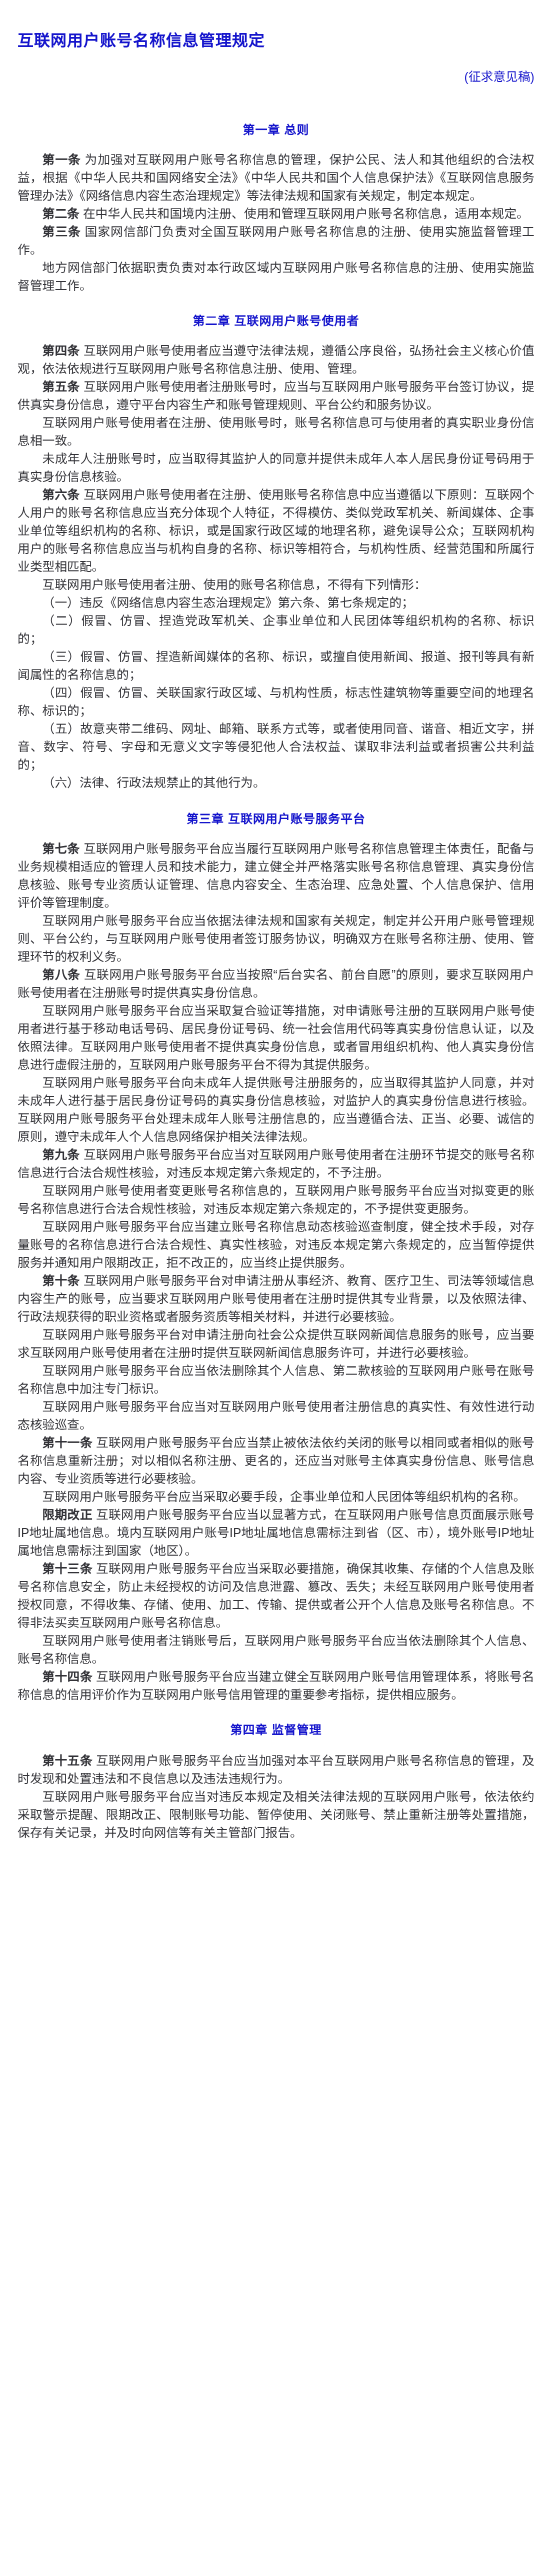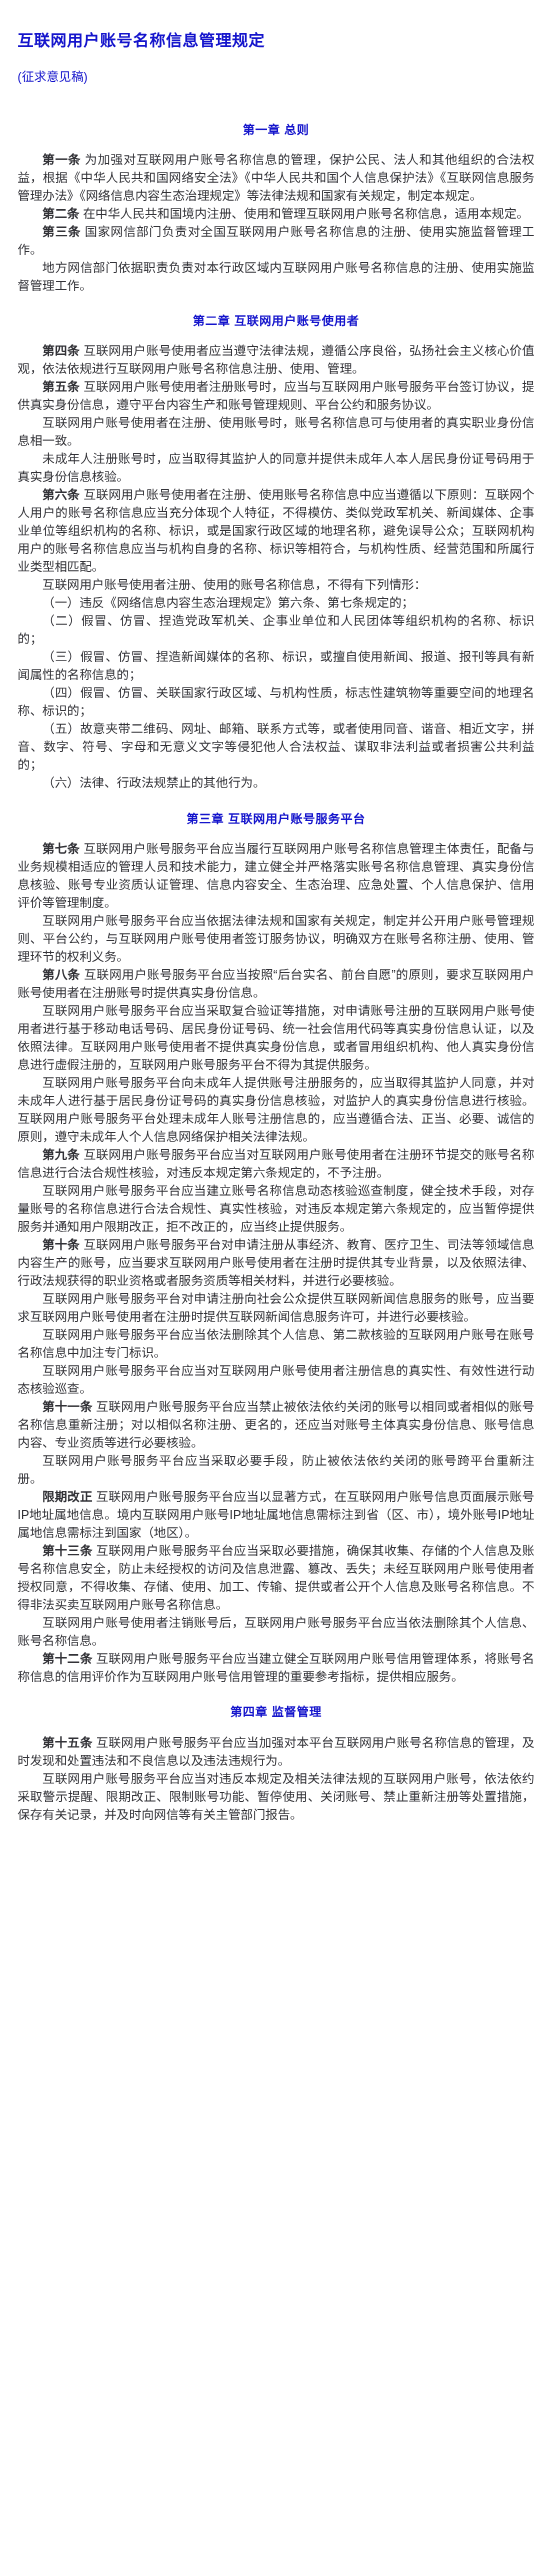--- a/index.html
+++ b/index.html
@@ -21,21 +21,21 @@
     background:var(--page-bg);
   }
   .doc-title{
     font-size:16px;
     font-weight:bold;
     color:var(--heading-color);
     letter-spacing:0.5px;
     margin-top:3.1px;
   }
   .doc-subtitle{
-    text-align:left;
+    text-align:right;
     font-size:12.4px;
     color:var(--heading-color);
     margin-top:15.5px;
   }
   .doc-body{
     margin-top:32px;
   }
   .chapter{
     text-align:center;
     font-size:12px;
@@ -84,29 +84,30 @@
       <p class="para">（四）假冒、仿冒、关联国家行政区域、与机构性质，标志性建筑物等重要空间的地理名称、标识的；</p>
       <p class="para">（五）故意夹带二维码、网址、邮箱、联系方式等，或者使用同音、谐音、相近文字，拼音、数字、符号、字母和无意义文字等侵犯他人合法权益、谋取非法利益或者损害公共利益的；</p>
       <p class="para">（六）法律、行政法规禁止的其他行为。</p>
       <h2 class="chapter">第三章 互联网用户账号服务平台</h2>
       <p class="para"><strong>第七条</strong> 互联网用户账号服务平台应当履行互联网用户账号名称信息管理主体责任，配备与业务规模相适应的管理人员和技术能力，建立健全并严格落实账号名称信息管理、真实身份信息核验、账号专业资质认证管理、信息内容安全、生态治理、应急处置、个人信息保护、信用评价等管理制度。</p>
       <p class="para">互联网用户账号服务平台应当依据法律法规和国家有关规定，制定并公开用户账号管理规则、平台公约，与互联网用户账号使用者签订服务协议，明确双方在账号名称注册、使用、管理环节的权利义务。</p>
       <p class="para"><strong>第八条</strong> 互联网用户账号服务平台应当按照“后台实名、前台自愿”的原则，要求互联网用户账号使用者在注册账号时提供真实身份信息。</p>
       <p class="para">互联网用户账号服务平台应当采取复合验证等措施，对申请账号注册的互联网用户账号使用者进行基于移动电话号码、居民身份证号码、统一社会信用代码等真实身份信息认证，以及依照法律。互联网用户账号使用者不提供真实身份信息，或者冒用组织机构、他人真实身份信息进行虚假注册的，互联网用户账号服务平台不得为其提供服务。</p>
       <p class="para">互联网用户账号服务平台向未成年人提供账号注册服务的，应当取得其监护人同意，并对未成年人进行基于居民身份证号码的真实身份信息核验，对监护人的真实身份信息进行核验。互联网用户账号服务平台处理未成年人账号注册信息的，应当遵循合法、正当、必要、诚信的原则，遵守未成年人个人信息网络保护相关法律法规。</p>
       <p class="para"><strong>第九条</strong> 互联网用户账号服务平台应当对互联网用户账号使用者在注册环节提交的账号名称信息进行合法合规性核验，对违反本规定第六条规定的，不予注册。</p>
+      <p class="para">互联网用户账号使用者变更账号名称信息的，互联网用户账号服务平台应当对拟变更的账号名称信息进行合法合规性核验，对违反本规定第六条规定的，不予提供变更服务。</p>
       <p class="para">互联网用户账号服务平台应当建立账号名称信息动态核验巡查制度，健全技术手段，对存量账号的名称信息进行合法合规性、真实性核验，对违反本规定第六条规定的，应当暂停提供服务并通知用户限期改正，拒不改正的，应当终止提供服务。</p>
       <p class="para"><strong>第十条</strong> 互联网用户账号服务平台对申请注册从事经济、教育、医疗卫生、司法等领域信息内容生产的账号，应当要求互联网用户账号使用者在注册时提供其专业背景，以及依照法律、行政法规获得的职业资格或者服务资质等相关材料，并进行必要核验。</p>
       <p class="para">互联网用户账号服务平台对申请注册向社会公众提供互联网新闻信息服务的账号，应当要求互联网用户账号使用者在注册时提供互联网新闻信息服务许可，并进行必要核验。</p>
       <p class="para">互联网用户账号服务平台应当依法删除其个人信息、第二款核验的互联网用户账号在账号名称信息中加注专门标识。</p>
       <p class="para">互联网用户账号服务平台应当对互联网用户账号使用者注册信息的真实性、有效性进行动态核验巡查。</p>
       <p class="para"><strong>第十一条</strong> 互联网用户账号服务平台应当禁止被依法依约关闭的账号以相同或者相似的账号名称信息重新注册；对以相似名称注册、更名的，还应当对账号主体真实身份信息、账号信息内容、专业资质等进行必要核验。</p>
-      <p class="para">互联网用户账号服务平台应当采取必要手段，防止被依法依约关闭的账号跨平台重新注册。</p>
+      <p class="para">互联网用户账号服务平台应当采取必要手段，企事业单位和人民团体等组织机构的名称。</p>
       <p class="para"><strong>限期改正</strong> 互联网用户账号服务平台应当以显著方式，在互联网用户账号信息页面展示账号IP地址属地信息。境内互联网用户账号IP地址属地信息需标注到省（区、市），境外账号IP地址属地信息需标注到国家（地区）。</p>
       <p class="para"><strong>第十三条</strong> 互联网用户账号服务平台应当采取必要措施，确保其收集、存储的个人信息及账号名称信息安全，防止未经授权的访问及信息泄露、篡改、丢失；未经互联网用户账号使用者授权同意，不得收集、存储、使用、加工、传输、提供或者公开个人信息及账号名称信息。不得非法买卖互联网用户账号名称信息。</p>
       <p class="para">互联网用户账号使用者注销账号后，互联网用户账号服务平台应当依法删除其个人信息、账号名称信息。</p>
-      <p class="para"><strong>第十二条</strong> 互联网用户账号服务平台应当建立健全互联网用户账号信用管理体系，将账号名称信息的信用评价作为互联网用户账号信用管理的重要参考指标，提供相应服务。</p>
+      <p class="para"><strong>第十四条</strong> 互联网用户账号服务平台应当建立健全互联网用户账号信用管理体系，将账号名称信息的信用评价作为互联网用户账号信用管理的重要参考指标，提供相应服务。</p>
       <h2 class="chapter">第四章 监督管理</h2>
       <p class="para"><strong>第十五条</strong> 互联网用户账号服务平台应当加强对本平台互联网用户账号名称信息的管理，及时发现和处置违法和不良信息以及违法违规行为。</p>
       <p class="para">互联网用户账号服务平台应当对违反本规定及相关法律法规的互联网用户账号，依法依约采取警示提醒、限期改正、限制账号功能、暂停使用、关闭账号、禁止重新注册等处置措施，保存有关记录，并及时向网信等有关主管部门报告。</p>
     </div>
 </div>
 
 
 </body></html>

